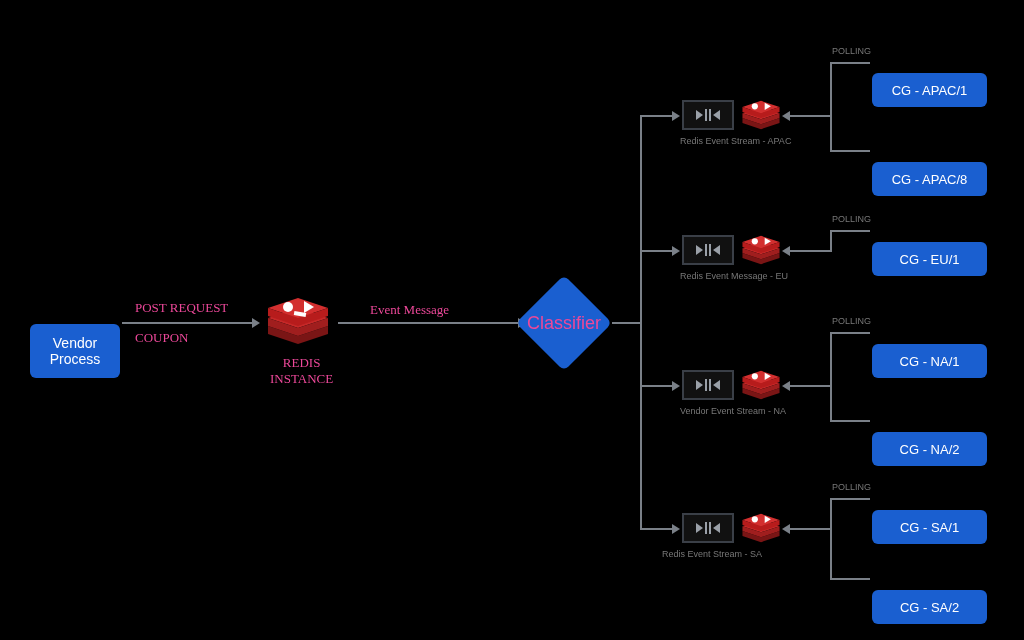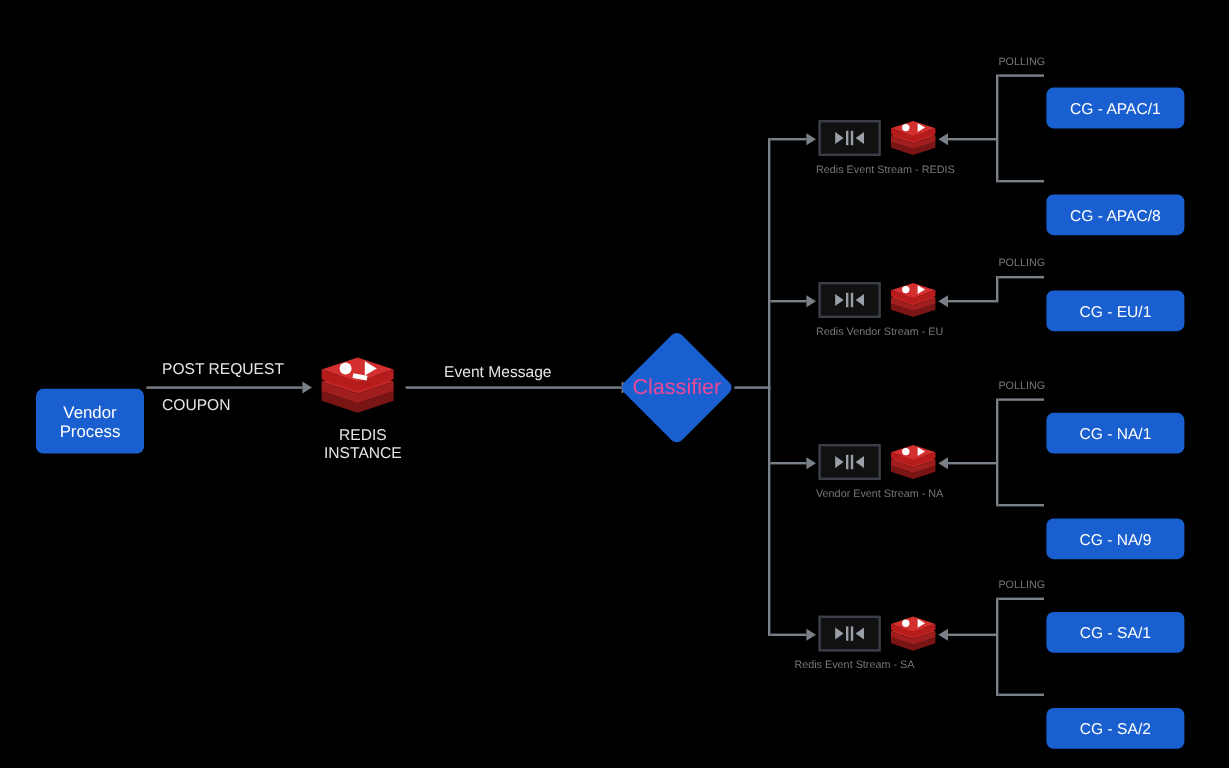--- a/index.html
+++ b/index.html
@@ -64,21 +64,21 @@
   }
   .tri-r { border-left: 7px solid #9aa0a8; }
   .tri-l { border-right: 7px solid #9aa0a8; }
   .stream-bar { width: 2px; height: 12px; background: #9aa0a8; }
   .label {
     position: absolute;
     color: #9aa0a8;
     font-size: 12px;
   }
   .label-sm { font-size: 9px; color: #777; }
-  .label-md { font-size: 13px; color: #e5e5e5; }
+  .label-md { font-size: 13px; color: #ec4899; font-family: Liberation Serif, serif; }
   .conn {
     position: absolute;
     background: #7a8088;
   }
   .arrow-r {
     position: absolute;
     width: 0; height: 0;
     border-top: 5px solid transparent;
     border-bottom: 5px solid transparent;
     border-left: 8px solid #7a8088;
@@ -144,21 +144,21 @@
         <polygon points="34,46 4,36 4,44 34,54 64,44 64,36" fill="#7a1515"></polygon>
         <polygon points="34,38 4,28 34,18 64,28" fill="#c62828"></polygon>
         <polygon points="34,38 4,28 4,36 34,46 64,36 64,28" fill="#a01e1e"></polygon>
         <polygon points="34,28 4,18 34,8 64,18" fill="#d32f2f"></polygon>
         <polygon points="34,28 4,18 4,26 34,36 64,26 64,18" fill="#b71c1c"></polygon>
         <circle cx="24" cy="17" r="5" fill="#fff"></circle>
         <polygon points="40,11 50,17 40,23" fill="#fff"></polygon>
       </g>
     </svg>
 </div>
-<div class="label label-sm" style="left:680px; top:136px;">Redis Event Stream - REDIS</div>
+<div class="label label-sm" style="left:680px; top:136px;">Redis Event Stream - APAC</div>
 
 <div class="conn" style="left:830px; top:62px; width:2px; height:90px;"></div>
 <div class="conn" style="left:790px; top:115px; width:40px; height:2px;"></div>
 <div class="arrow-l" style="left:782px; top:111px;"></div>
 <div class="conn" style="left:832px; top:62px; width:38px; height:2px;"></div>
 <div class="conn" style="left:832px; top:150px; width:38px; height:2px;"></div>
 <div class="label label-sm" style="left:832px; top:46px;">POLLING</div>
 <div class="node-box cg-box" style="left:872px; top:45px;">CG - APAC/1</div>
 <div class="node-box cg-box" style="left:872px; top:134px;">CG - APAC/8</div>
 
@@ -176,21 +176,21 @@
         <polygon points="34,46 4,36 4,44 34,54 64,44 64,36" fill="#7a1515"></polygon>
         <polygon points="34,38 4,28 34,18 64,28" fill="#c62828"></polygon>
         <polygon points="34,38 4,28 4,36 34,46 64,36 64,28" fill="#a01e1e"></polygon>
         <polygon points="34,28 4,18 34,8 64,18" fill="#d32f2f"></polygon>
         <polygon points="34,28 4,18 4,26 34,36 64,26 64,18" fill="#b71c1c"></polygon>
         <circle cx="24" cy="17" r="5" fill="#fff"></circle>
         <polygon points="40,11 50,17 40,23" fill="#fff"></polygon>
       </g>
     </svg>
 </div>
-<div class="label label-sm" style="left:680px; top:271px;">Redis Vendor Stream - EU</div>
+<div class="label label-sm" style="left:680px; top:271px;">Redis Event Message - EU</div>
 <div class="conn" style="left:790px; top:250px; width:40px; height:2px;"></div>
 <div class="arrow-l" style="left:782px; top:246px;"></div>
 <div class="conn" style="left:830px; top:230px; width:2px; height:22px;"></div>
 <div class="conn" style="left:832px; top:230px; width:38px; height:2px;"></div>
 <div class="label label-sm" style="left:832px; top:214px;">POLLING</div>
 <div class="node-box cg-box" style="left:872px; top:214px;">CG - EU/1</div>
 
 <div class="conn" style="left:642px; top:385px; width:30px; height:2px;"></div>
 <div class="arrow-r" style="left:672px; top:381px;"></div>
 <div class="stream-icon" style="left:682px; top:370px;">
@@ -213,21 +213,21 @@
     </svg>
 </div>
 <div class="label label-sm" style="left:680px; top:406px;">Vendor Event Stream - NA</div>
 <div class="conn" style="left:830px; top:332px; width:2px; height:90px;"></div>
 <div class="conn" style="left:790px; top:385px; width:40px; height:2px;"></div>
 <div class="arrow-l" style="left:782px; top:381px;"></div>
 <div class="conn" style="left:832px; top:332px; width:38px; height:2px;"></div>
 <div class="conn" style="left:832px; top:420px; width:38px; height:2px;"></div>
 <div class="label label-sm" style="left:832px; top:316px;">POLLING</div>
 <div class="node-box cg-box" style="left:872px; top:316px;">CG - NA/1</div>
-<div class="node-box cg-box" style="left:872px; top:404px;">CG - NA/9</div>
+<div class="node-box cg-box" style="left:872px; top:404px;">CG - NA/2</div>
 
 <div class="conn" style="left:642px; top:528px; width:30px; height:2px;"></div>
 <div class="arrow-r" style="left:672px; top:524px;"></div>
 <div class="stream-icon" style="left:682px; top:513px;">
   <div class="stream-tri tri-r"></div>
     <div class="stream-bar"></div>
     <div class="stream-bar"></div>
     <div class="stream-tri tri-l"></div>
 </div>
 <div class="redis-icon" style="left:740px; top:508px;">

